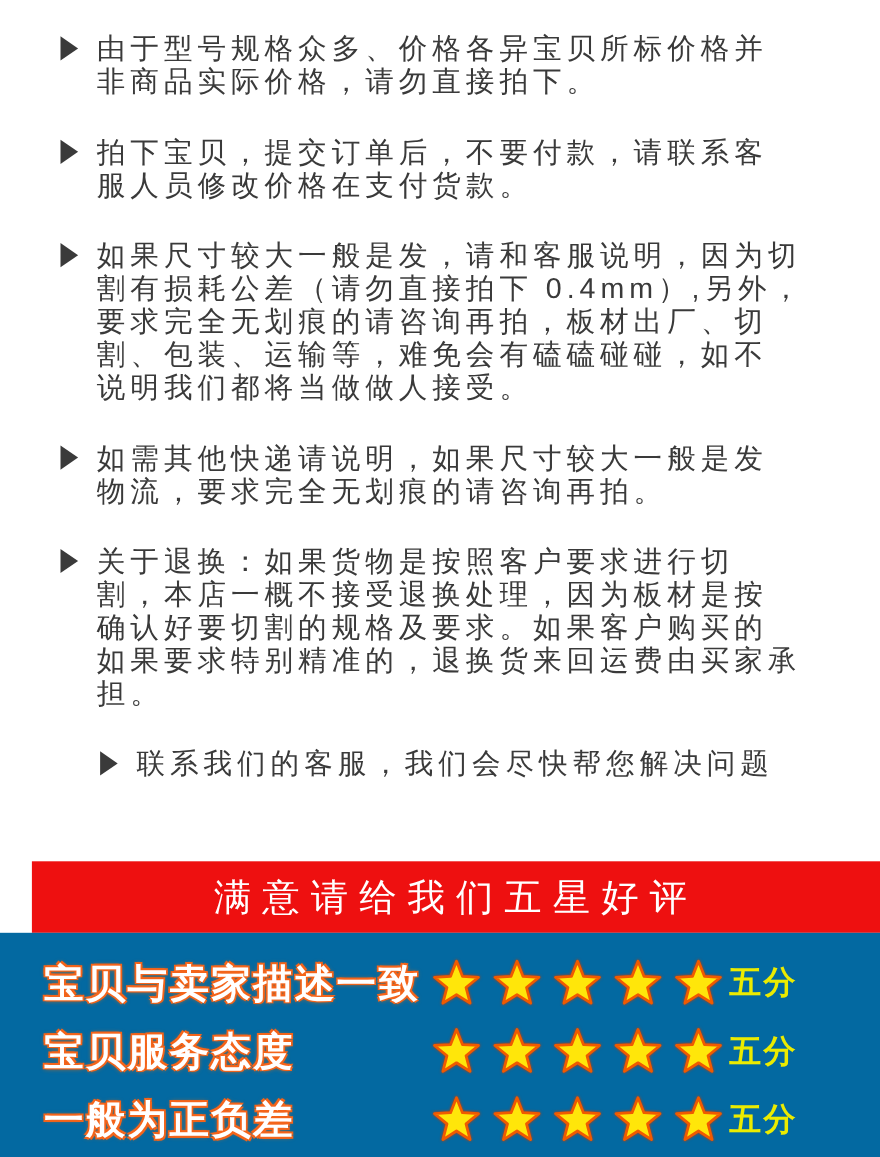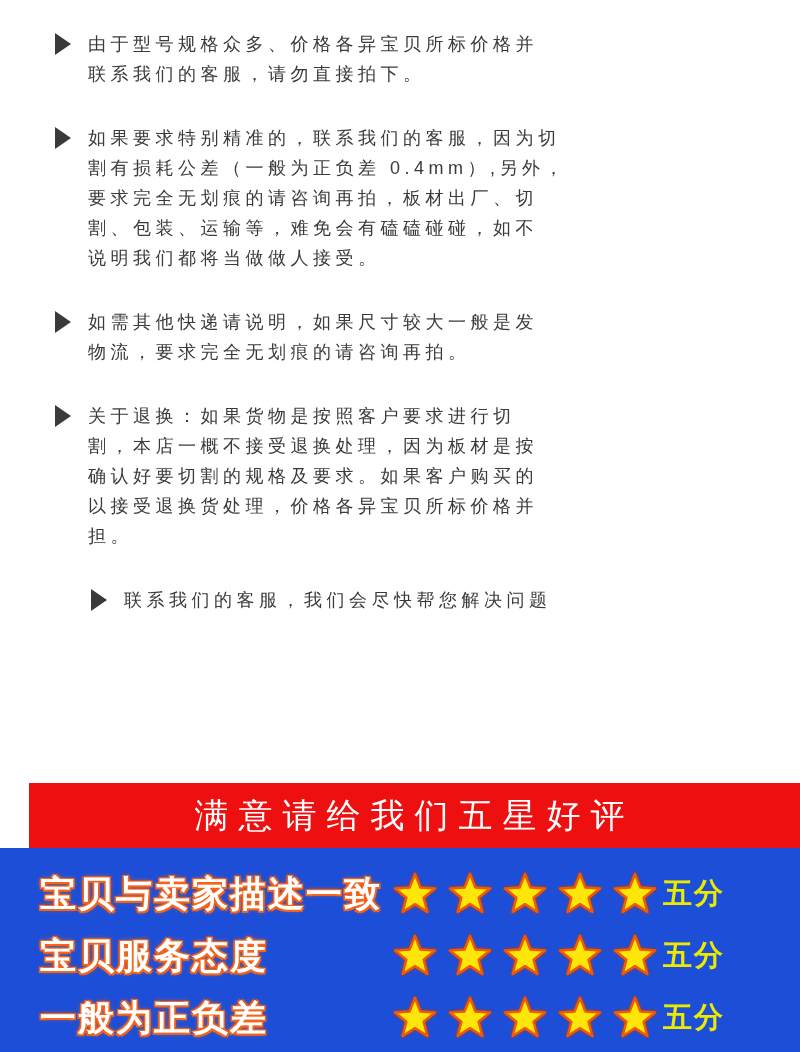--- a/index.html
+++ b/index.html
@@ -31,21 +31,21 @@
     flex: none;
     width: 0; height: 0;
     border-left: 16px solid #3a3a3a;
     border-top: 11px solid transparent;
     border-bottom: 11px solid transparent;
     margin-top: 4px;
     margin-right: 17px;
   }
   .lines { min-width: 0; }
   .line {
-    font-size: 18px;
+    font-size: 26px;
     line-height: 30px;
     letter-spacing: 4.5px;
     white-space: nowrap;
     color: #3a3a3a;
   }
 
   
   .banner {
     height: 65px;
     background: #ee1010;
@@ -103,68 +103,75 @@
 </head>
 <body>
 
 <div class="page">
 
   <section class="notices">
   <div class="notice">
     <span class="tri"></span>
     <div class="lines">
           <div class="line">由于型号规格众多、价格各异宝贝所标价格并</div>
-          <div class="line">联系我们的客服，请勿直接拍下。</div>
-        </div>
-  </div>
-
-
-  <div class="notice">
-    <span class="tri"></span>
-    <div class="lines">
-          <div class="line">如果要求特别精准的，联系我们的客服，因为切</div>
-          <div class="line">割有损耗公差（一般为正负差 0.4mm）,另外，</div>
+          <div class="line">非商品实际价格，请勿直接拍下。</div>
+        </div>
+  </div>
+
+  <div class="notice">
+    <span class="tri"></span>
+    <div class="lines">
+          <div class="line">拍下宝贝，提交订单后，不要付款，请联系客</div>
+          <div class="line">服人员修改价格在支付货款。</div>
+        </div>
+  </div>
+
+  <div class="notice">
+    <span class="tri"></span>
+    <div class="lines">
+          <div class="line">如果尺寸较大一般是发，请和客服说明，因为切</div>
+          <div class="line">割有损耗公差（请勿直接拍下 0.4mm）,另外，</div>
           <div class="line">要求完全无划痕的请咨询再拍，板材出厂、切</div>
           <div class="line">割、包装、运输等，难免会有磕磕碰碰，如不</div>
           <div class="line">说明我们都将当做做人接受。</div>
         </div>
   </div>
 
   <div class="notice">
     <span class="tri"></span>
     <div class="lines">
           <div class="line">如需其他快递请说明，如果尺寸较大一般是发</div>
           <div class="line">物流，要求完全无划痕的请咨询再拍。</div>
         </div>
   </div>
 
   <div class="notice">
     <span class="tri"></span>
     <div class="lines">
           <div class="line">关于退换：如果货物是按照客户要求进行切</div>
           <div class="line">割，本店一概不接受退换处理，因为板材是按</div>
           <div class="line">确认好要切割的规格及要求。如果客户购买的</div>
-          <div class="line">以接受退换货处理，价格各异宝贝所标价格并</div>
+          <div class="line">如果要求特别精准的，退换货来回运费由买家承</div>
           <div class="line">担。</div>
         </div>
   </div>
 
   <div class="notice">
     <span class="tri"></span>
     <div class="lines">
           <div class="line">联系我们的客服，我们会尽快帮您解决问题</div>
         </div>
   </div>
 </section>
 
   <div class="banner" style="background: rgb(238, 16, 16);">
     <span class="banner-text" style="color: rgb(255, 255, 255);">满意请给我们五星好评</span>
   </div>
 
-  <div class="ratings" style="background: #1d4ed8;">
+  <div class="ratings" style="background: #0369a1;">
   <div class="rating-row">
     <span class="rlabel">宝贝与卖家描述一致</span>
     <span class="stars">
           <span class="star">
             <svg viewBox="0 0 48 48" xmlns="http://www.w3.org/2000/svg">
               <path d="M24 3 L29.6 17.3 L44.9 18.2 L33.0 27.9 L36.9 42.8 L24 34.6 L11.1 42.8 L15.0 27.9 L3.1 18.2 L18.4 17.3 Z" transform="translate(0,0)" fill="#ffe60a" stroke="#f05a00" stroke-width="2.6" stroke-linejoin="round"></path>
             </svg>
           </span>
           <span class="star">
             <svg viewBox="0 0 48 48" xmlns="http://www.w3.org/2000/svg">

